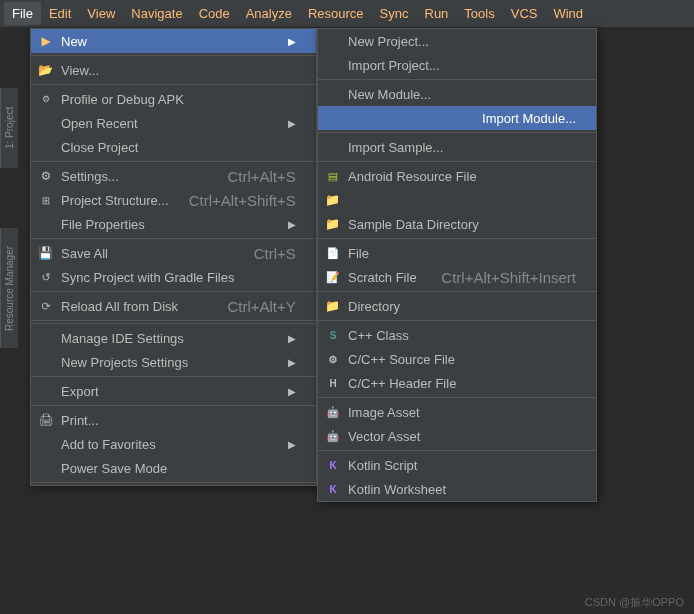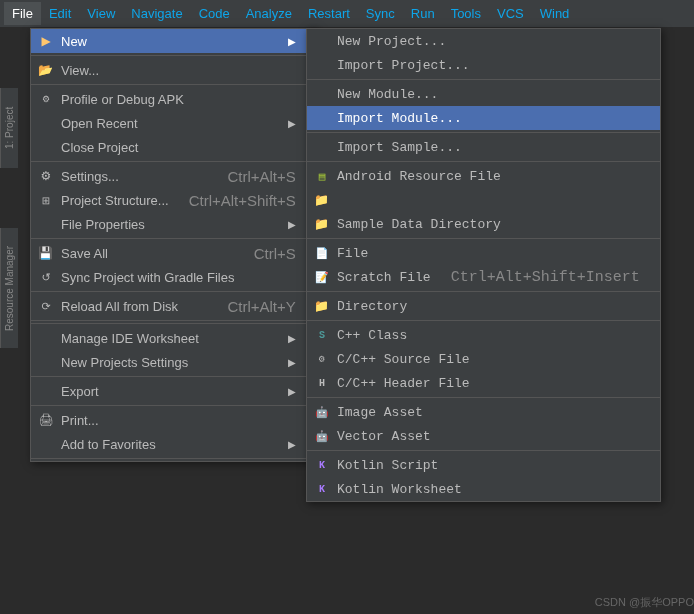--- a/index.html
+++ b/index.html
@@ -16,21 +16,21 @@
     
     .menu-bar {
       background: #3c3f41;
       height: 28px;
       display: flex;
       align-items: center;
       border-bottom: 1px solid #2b2b2b;
       padding: 0 4px;
     }
     .menu-bar-item {
-      color: #0ea5e9;
+      color: #fdba74;
       padding: 4px 8px;
       cursor: pointer;
       font-size: 13px;
     }
     .menu-bar-item.active {
       background: #4c5052;
       color: #ffffff;
     }
 
     
@@ -91,64 +91,64 @@
 
     
     .file-menu {
       top: 28px;
       left: 30px;
     }
 
     
     .new-submenu {
       top: 28px;
-      left: 306px;
-      font-family: Liberation Mono, monospace;
+      left: 317px;
     }
 
     .menu-item-new {
       background: #4b6eaf;
       color: #ffffff;
     }
 
     
     .import-module-item {
       background: #4b6eaf !important;
       color: #ffffff !important;
+      justify-content: flex-end;
     }
 
     
     .icon-new { color: #ffc66d; }
     .icon-android { color: #a4c639; }
     .icon-file { color: #bbbbbb; }
     .icon-scratch { color: #bbbbbb; }
     .icon-dir { color: #e8c46a; }
     .icon-image { color: #a4c639; }
     .icon-vector { color: #a4c639; }
     .icon-kotlin { color: #a97bff; }
 
     .watermark {
       position: absolute;
       bottom: 4px;
-      right: 0;
+      right: 10px;
       color: #666;
       font-size: 11px;
     }
   </style>
 </head>
 <body>
 
 <div class="menu-bar">
   <span class="menu-bar-item active">File</span>
   <span class="menu-bar-item">Edit</span>
   <span class="menu-bar-item">View</span>
   <span class="menu-bar-item">Navigate</span>
   <span class="menu-bar-item">Code</span>
   <span class="menu-bar-item">Analyze</span>
-  <span class="menu-bar-item">Restart</span>
+  <span class="menu-bar-item">Resource</span>
   <span class="menu-bar-item">Sync</span>
   <span class="menu-bar-item">Run</span>
   <span class="menu-bar-item">Tools</span>
   <span class="menu-bar-item">VCS</span>
   <span class="menu-bar-item">Wind</span>
 </div>
 
 <div class="main-area">
 
   <div style="position:absolute;top:60px;left:0;width:18px;background:#3c3f41;color:#888;font-size:10px;writing-mode:vertical-rl;transform:rotate(180deg);padding:6px 2px;border-right:1px solid #555;height:80px;display:flex;align-items:center;justify-content:center;">1: Project</div>
@@ -229,21 +229,21 @@
     <span class="shortcut">Ctrl+Alt+Y</span>
   </div>
 
   <div class="menu-separator"></div>
 
 
   <div class="menu-separator"></div>
 
   <div class="menu-item">
     <span class="icon-placeholder"></span>
-    <span>Manage IDE Worksheet</span>
+    <span>Manage IDE Settings</span>
     <span class="arrow">▶</span>
   </div>
 
   <div class="menu-item">
     <span class="icon-placeholder"></span>
     <span>New Projects Settings</span>
     <span class="arrow">▶</span>
   </div>
 
   <div class="menu-separator"></div>
@@ -260,20 +260,24 @@
     <span class="icon-placeholder" style="color:#bbbbbb;">🖨</span>
     <span>Print...</span>
   </div>
 
   <div class="menu-item">
     <span class="icon-placeholder"></span>
     <span>Add to Favorites</span>
     <span class="arrow">▶</span>
   </div>
 
+  <div class="menu-item">
+    <span class="icon-placeholder"></span>
+    <span>Power Save Mode</span>
+  </div>
 
   <div class="menu-separator"></div>
 
 </div>
 
 <div class="menu-dropdown new-submenu">
   <div class="menu-item">
     <span class="icon-placeholder"></span>
     <span>New Project...</span>
   </div>

